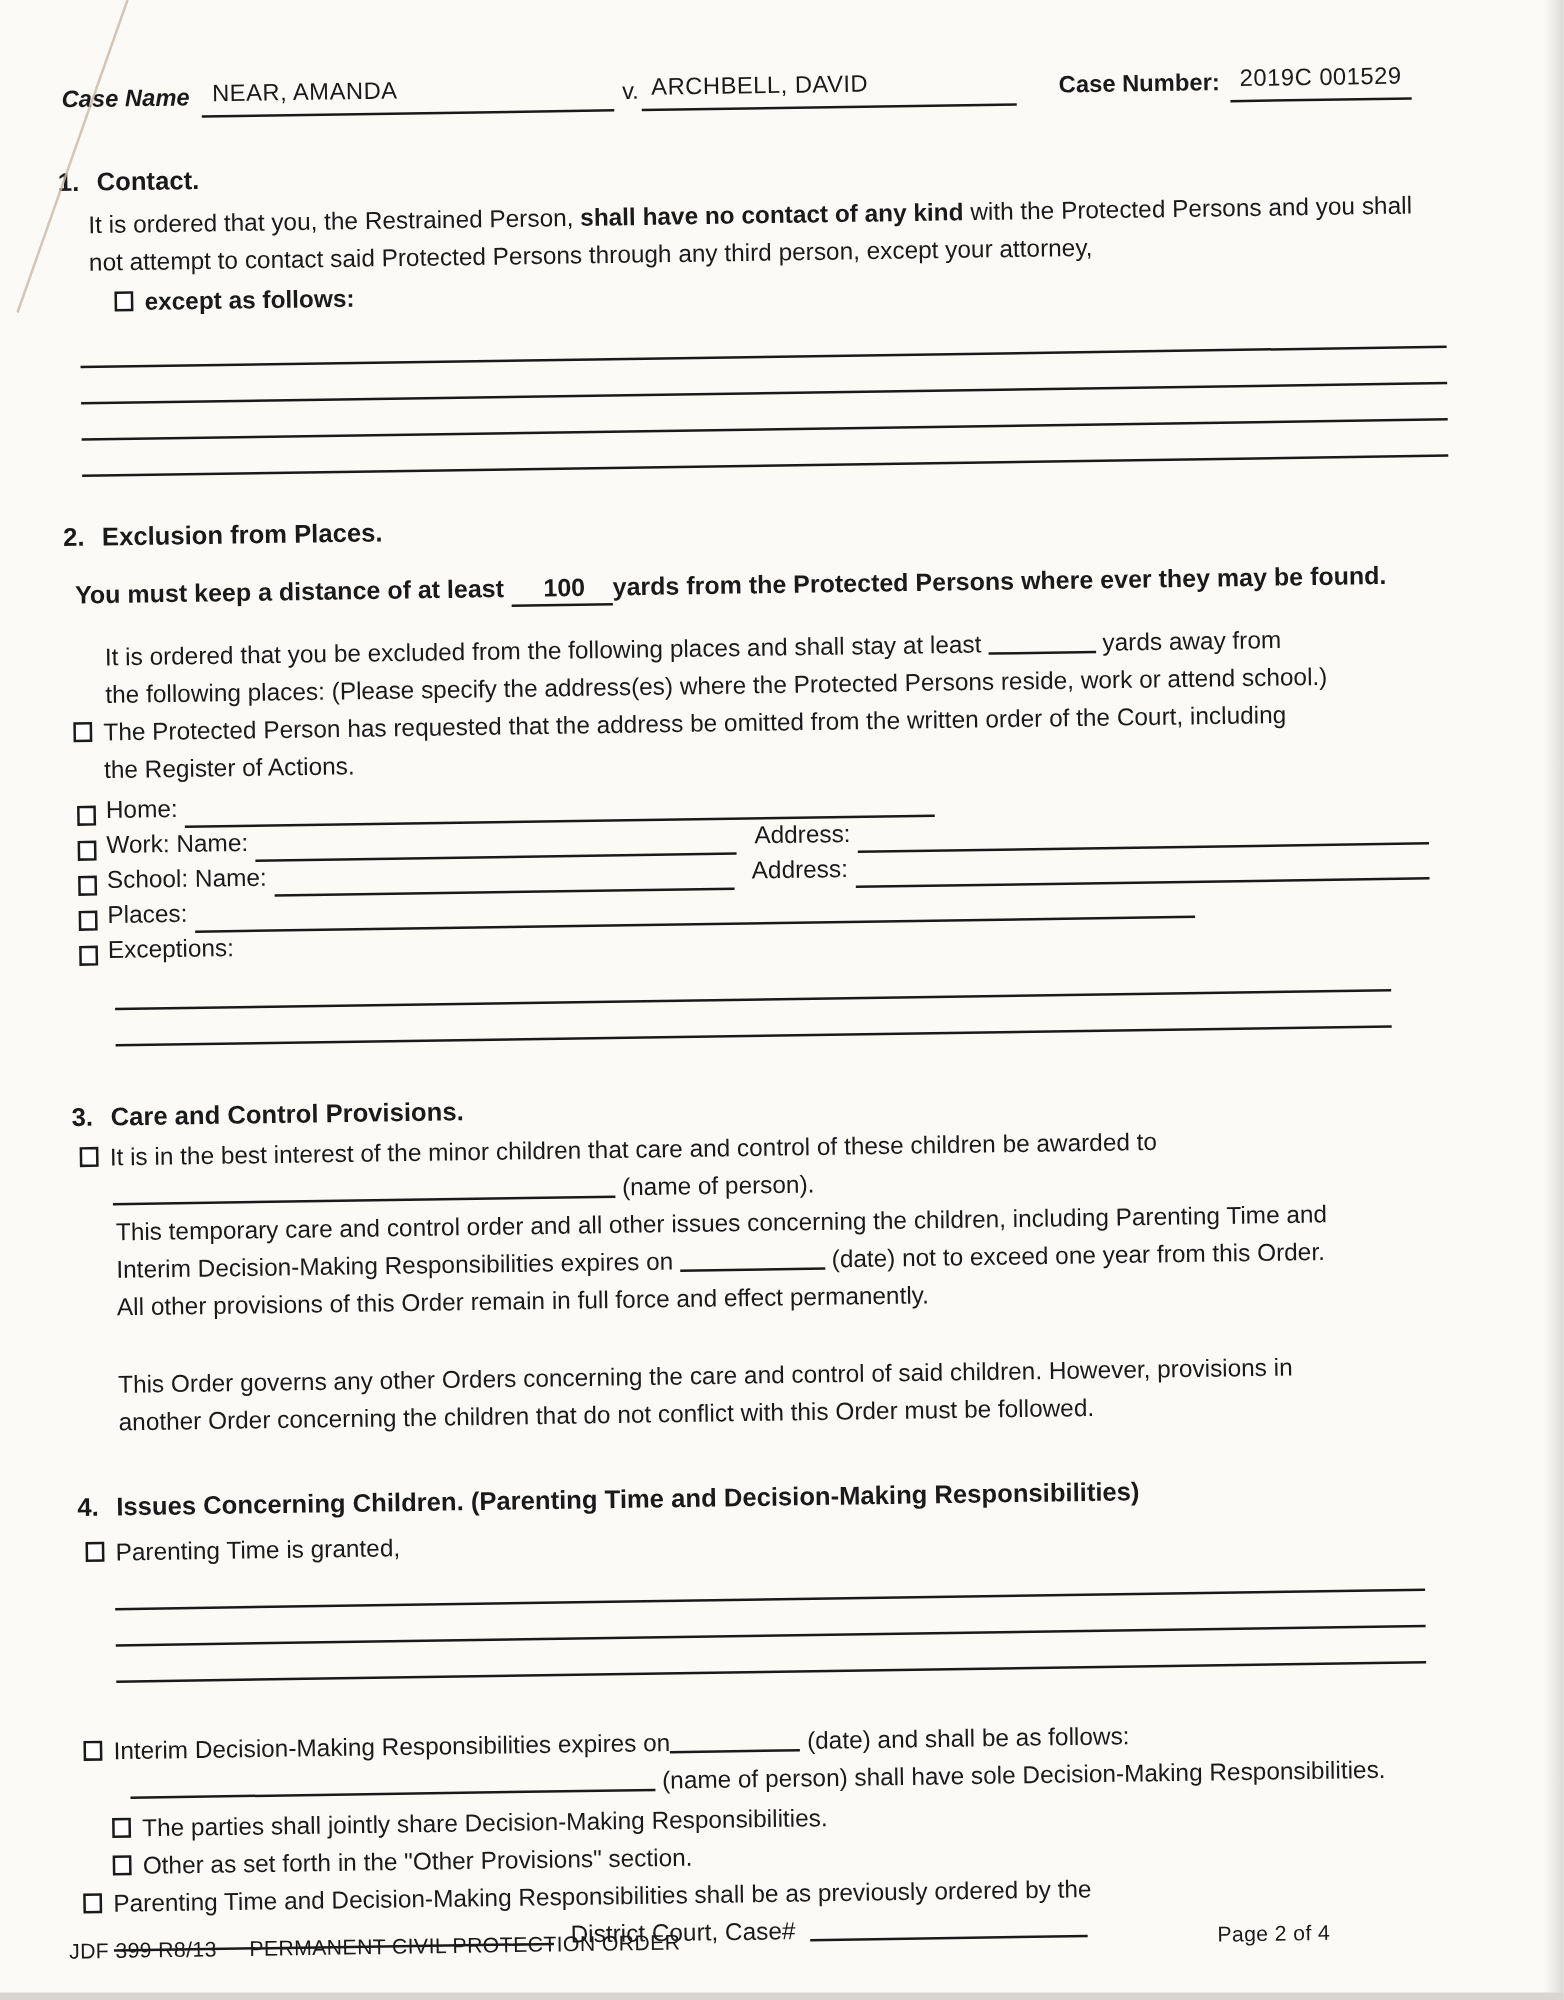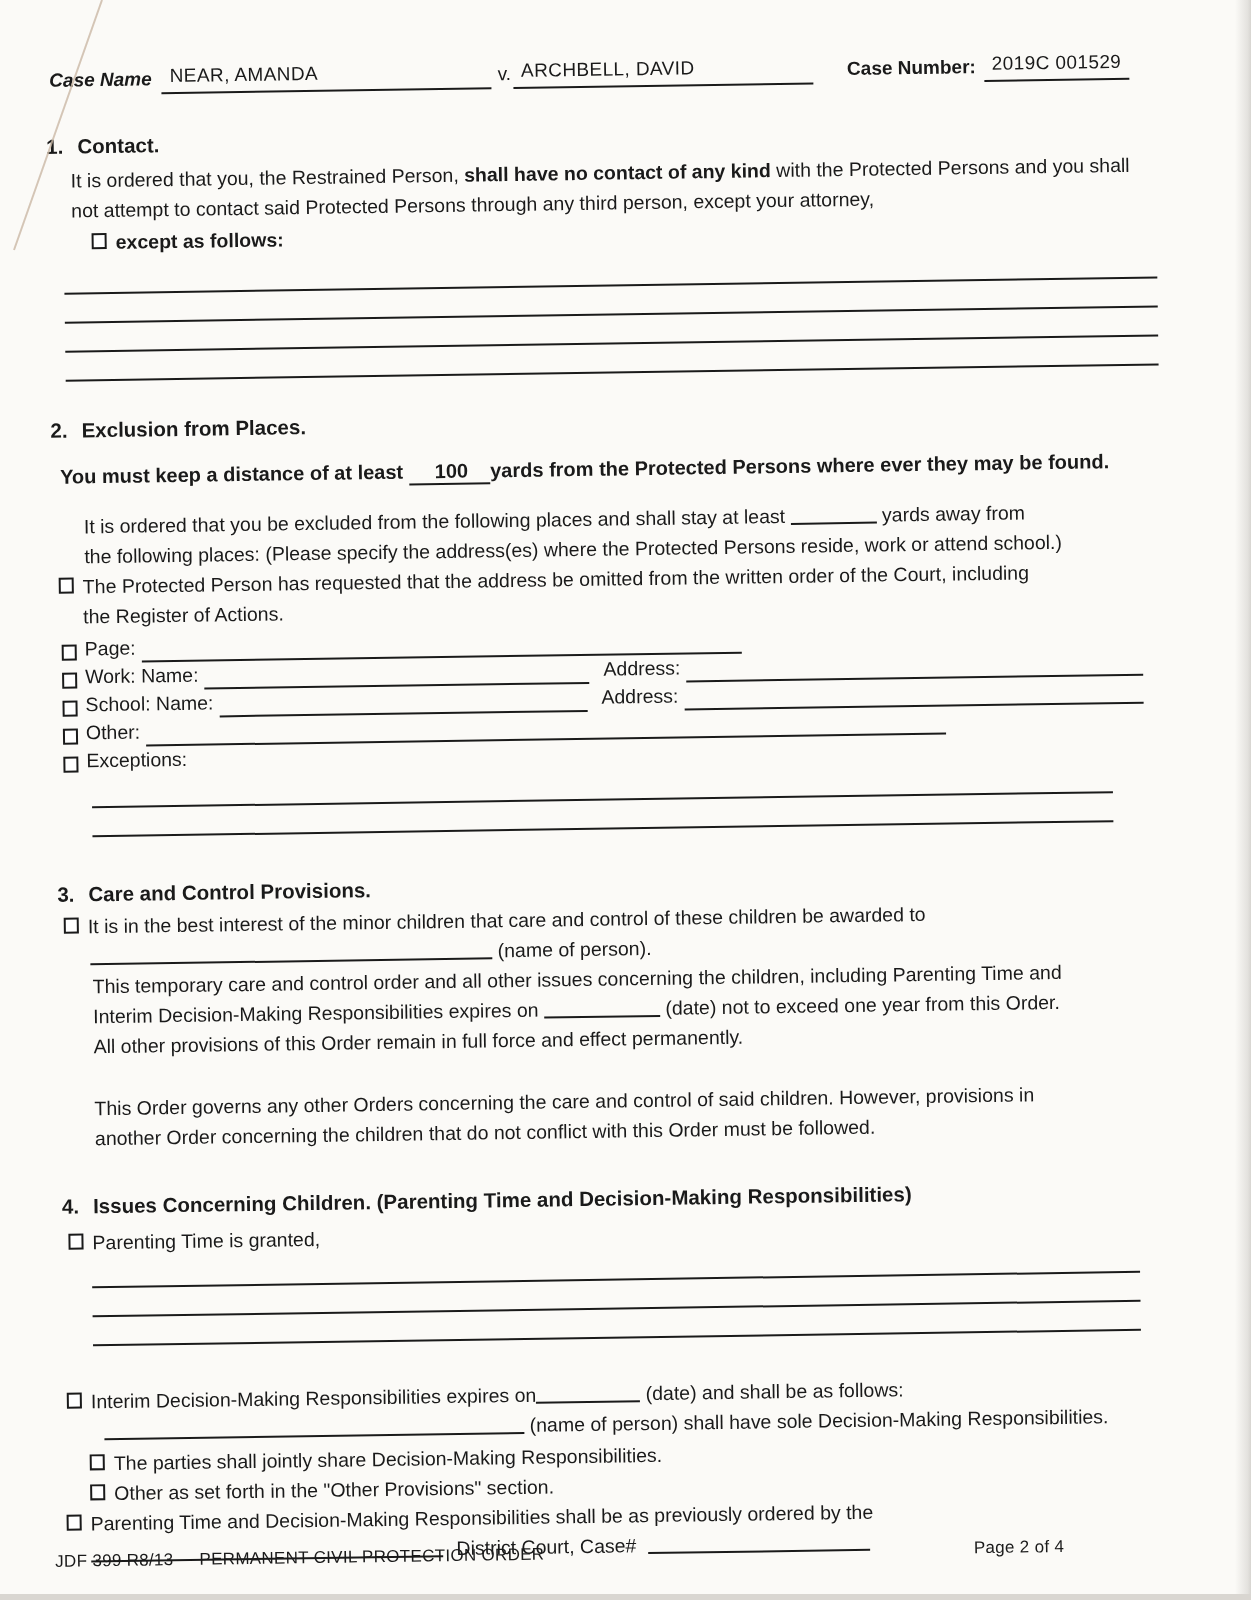--- a/index.html
+++ b/index.html
@@ -113,40 +113,40 @@
   <div class="cbrow" style="padding-left:62px; padding-right:80px;">
     <span class="cb"></span>
     <span>
       <span>The Protected Person has requested that the address be omitted from the written order of the Court, including</span><br>
       <span>the Register of Actions.</span>
     </span>
   </div>
 
   <div class="row" style="margin-top:4px;">
     <span class="cb"></span>
-    <span class="lbl">Page:</span>
+    <span class="lbl">Home:</span>
     <span class="rline" style="width:600px;"></span>
   </div>
   <div class="row">
     <span class="cb"></span>
     <span class="lbl">Work: Name:</span>
     <span class="rline" style="width:385px;"></span>
     <span class="lbl" style="padding-left:14px;">Address:</span>
     <span class="rline grow"></span>
   </div>
   <div class="row">
     <span class="cb"></span>
     <span class="lbl">School: Name:</span>
     <span class="rline" style="width:368px;"></span>
     <span class="lbl" style="padding-left:14px;">Address:</span>
     <span class="rline grow"></span>
   </div>
   <div class="row">
     <span class="cb"></span>
-    <span class="lbl">Other:</span>
+    <span class="lbl">Places:</span>
     <span class="rline" style="width:800px;"></span>
   </div>
   <div class="row">
     <span class="cb"></span>
     <span class="lbl">Exceptions:</span>
   </div>
   <div class="exc-lines">
     <div class="bl"></div>
     <div class="bl"></div>
   </div>

